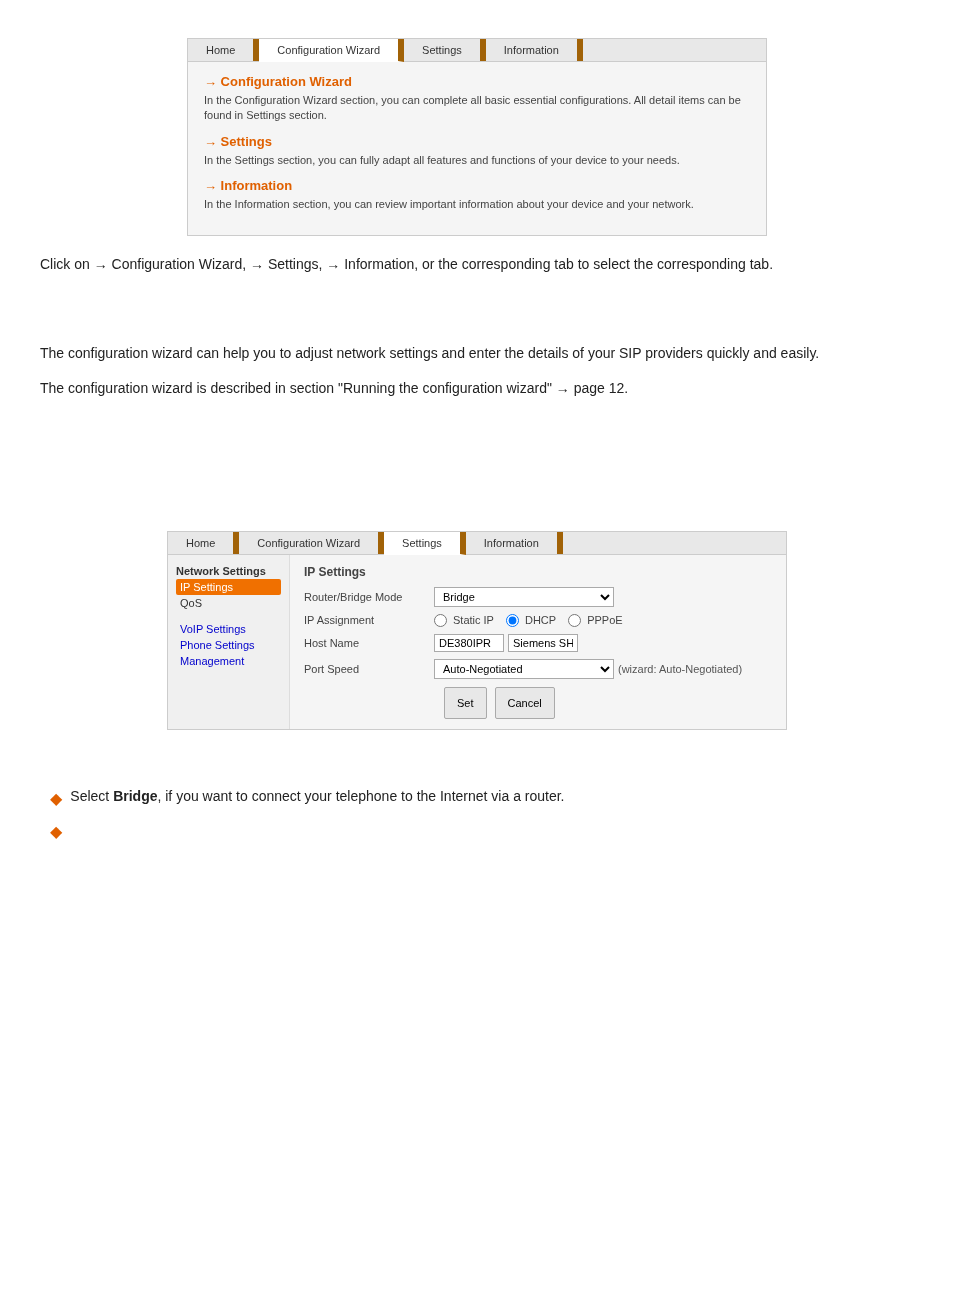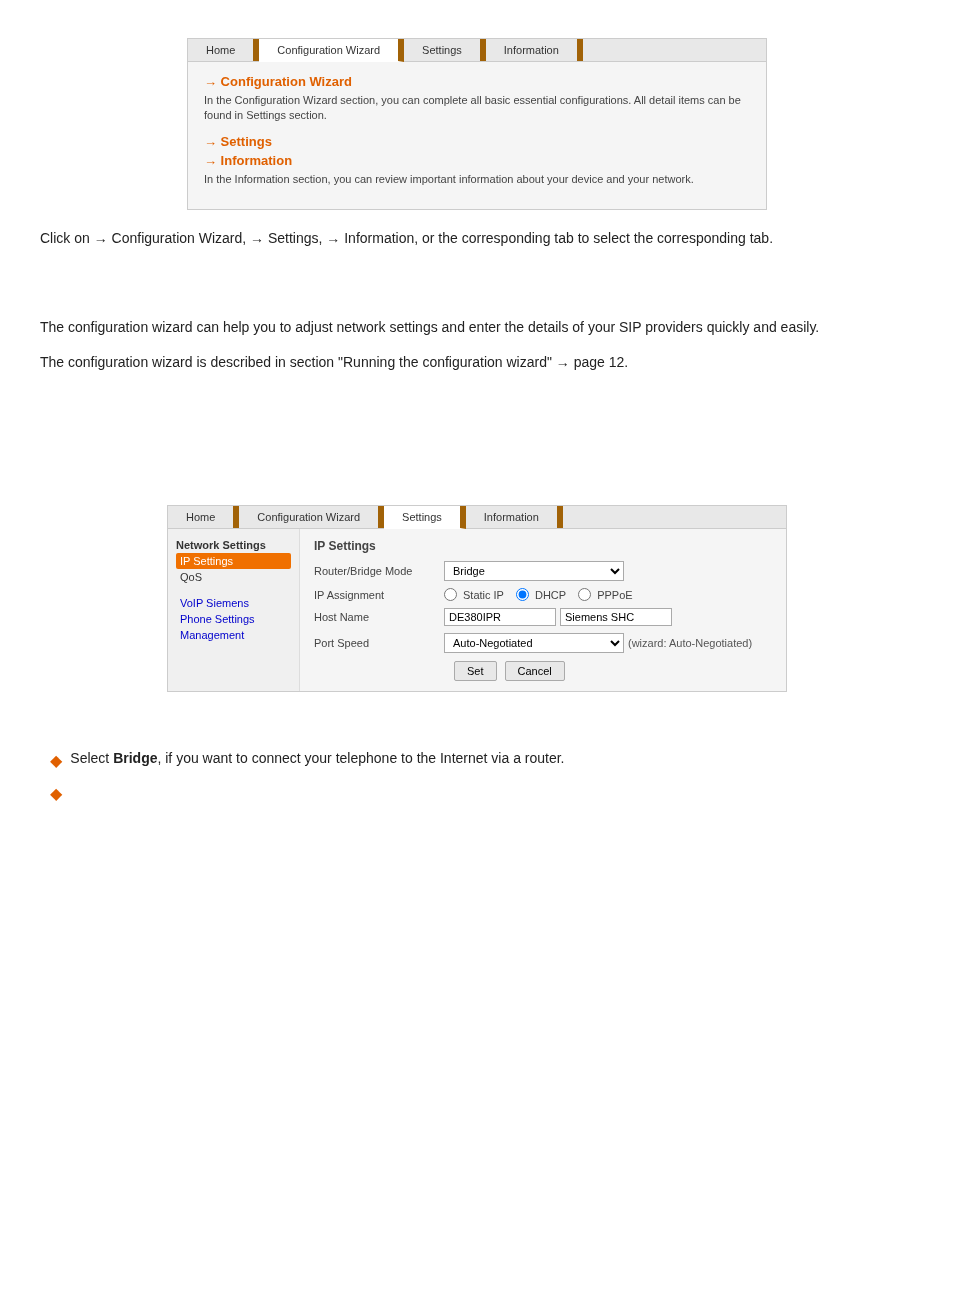--- a/index.html
+++ b/index.html
@@ -75,21 +75,21 @@
       background: #f5f5f5;
       margin: 18px auto;
       width: 620px;
     }
 
     .ui-panel-2-body {
       display: flex;
     }
 
     .sidebar {
-      width: 132px;
+      width: 122px;
       padding: 10px 8px;
       background: #f0f0f0;
       border-right: 1px solid #ddd;
       font-size: 11px;
     }
 
     .sidebar-section-title {
       color: #333;
       font-weight: bold;
       font-size: 11px;
@@ -153,35 +153,35 @@
       border: 1px solid #aaa;
       background: #fff;
       width: 180px;
     }
 
     .form-input {
       font-size: 11px;
       padding: 2px 4px;
       border: 1px solid #aaa;
       background: #fff;
-      width: 112px;
+      width: 70px;
     }
 
     .radio-label {
       display: flex;
       align-items: center;
       gap: 6px;
       margin-right: 8px;
       font-size: 11px;
       color: #444;
     }
 
     .btn {
       font-size: 11px;
-      padding: 3px 12px;
+      padding: 9px 12px;
       border: 1px solid #aaa;
       background: #e8e8e8;
       cursor: pointer;
       border-radius: 2px;
     }
 
     .btn-row {
       display: flex;
       gap: 8px;
       margin-top: 8px;
@@ -234,20 +234,21 @@
   <div class="ui-nav">
     <div class="ui-nav-item">Home</div>
     <div class="ui-nav-item active">Configuration Wizard</div>
     <div class="ui-nav-item">Settings</div>
     <div class="ui-nav-item">Information</div>
   </div>
   <div class="ui-panel-body">
     <div class="section-title">→ Configuration Wizard</div>
     <div class="section-desc">In the Configuration Wizard section, you can complete all basic essential configurations. All detail items can be found in Settings section.</div>
     <div class="section-title">→ Settings</div>
+    <div class="section-desc">In the Settings section, you can fully adapt all features and functions of your device to your needs.</div>
     <div class="section-title">→ Information</div>
     <div class="section-desc">In the Information section, you can review important information about your device and your network.</div>
   </div>
 </div>
 
 <div class="body-text">Click on → Configuration Wizard, → Settings, → Information, or the corresponding tab to select the corresponding tab.</div>
 
 <div class="spacer"></div>
 <div class="spacer"></div>
 
@@ -267,21 +268,21 @@
     <div class="ui-nav-item active">Settings</div>
     <div class="ui-nav-item">Information</div>
   </div>
   <div class="ui-panel-2-body">
 
     <div class="sidebar">
       <div class="sidebar-section-title">Network Settings</div>
       <div class="sidebar-item active">IP Settings</div>
       <div class="sidebar-item">QoS</div>
       <div class="small-spacer"></div>
-      <div class="sidebar-item link">VoIP Siemens</div>
+      <div class="sidebar-item link">VoIP Settings</div>
       <div class="sidebar-item link">Phone Settings</div>
       <div class="sidebar-item link">Management</div>
     </div>
 
     <div class="main-content">
       <div class="form-section-title">IP Settings</div>
 
       <div class="form-row">
         <div class="form-label">Router/Bridge Mode</div>
         <div class="form-control">

